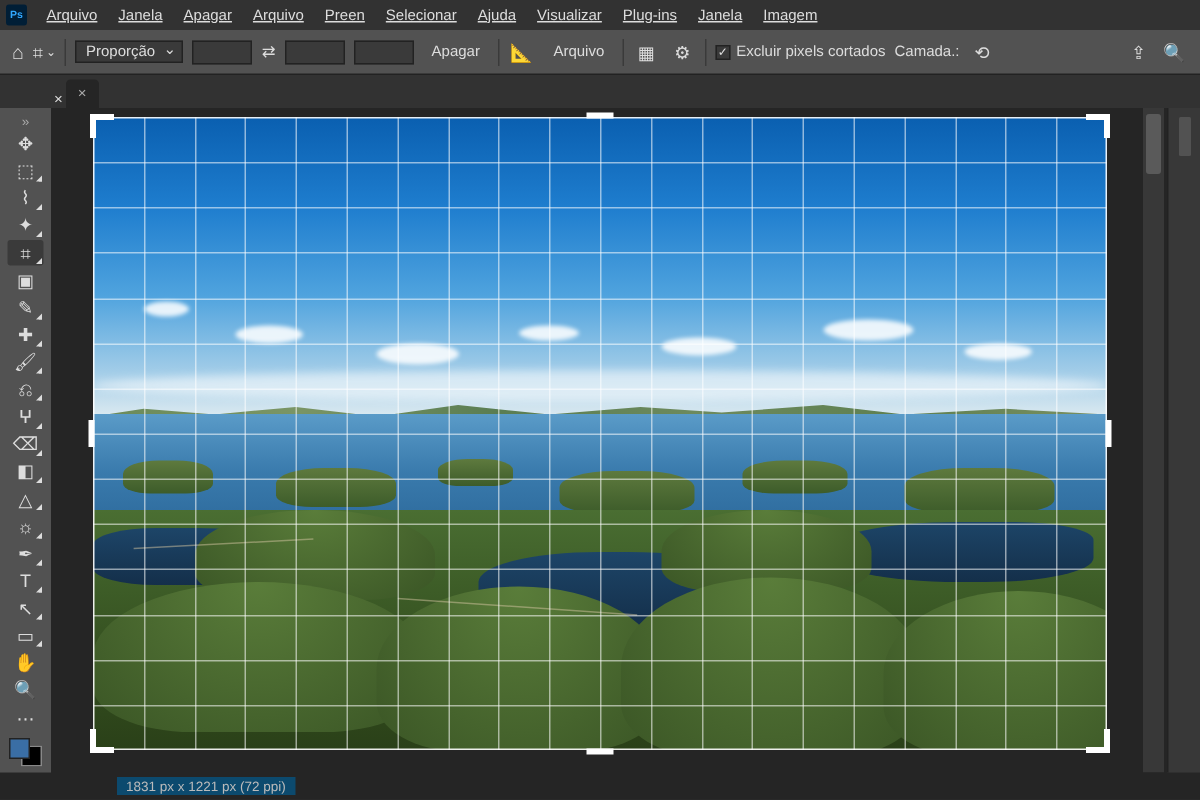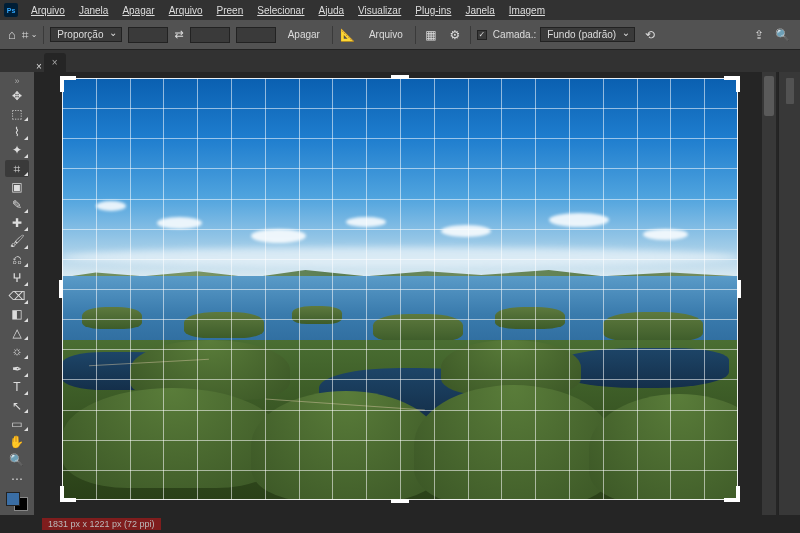--- a/index.html
+++ b/index.html
@@ -71,21 +71,21 @@
 .handle.tm { top: -3px; left: 50%; width: 18px; height: 4px; background: #fff; transform: translateX(-50%); }
 .handle.bm { bottom: -3px; left: 50%; width: 18px; height: 4px; background: #fff; transform: translateX(-50%); }
 .handle.lm { left: -3px; top: 50%; width: 4px; height: 18px; background: #fff; transform: translateY(-50%); }
 .handle.rm { right: -3px; top: 50%; width: 4px; height: 18px; background: #fff; transform: translateY(-50%); }
 
 .right-gutter { width: 22px; background: #383838; border-left: 1px solid #222; display: flex; flex-direction: column; align-items: center; padding-top: 6px; gap: 6px; }
 .right-gutter .dock { width: 8px; height: 26px; background: #525252; border-radius: 1px; }
 
 
 .statusbar { height: 18px; background: #252525; color: #bbb; font-size: 9px; display: flex; align-items: center; padding: 0 42px; }
-.statusbar .seg { background: #7f1d1d; padding: 1px 6px; }
+.statusbar .seg { background: #0c4a6e; padding: 1px 6px; margin-left: 36px; }
 
 .canvas-scroll { position: absolute; right: 2px; top: 0; bottom: 0; width: 14px; background: #383838; }
 .canvas-scroll .thumb { position: absolute; left: 2px; right: 2px; top: 4px; height: 40px; background: #5a5a5a; border-radius: 2px; }
 </style>
 </head>
 <body>
 
 <div class="menubar">
   <div class="ps-logo">Ps</div>
   <div id="menu-items" style="display: flex;">
@@ -115,24 +115,24 @@
   <button class="btn">Apagar</button>
   <span class="sep"></span>
   <span class="icobtn">📐</span>
   <button class="btn">Arquivo</button>
   <span class="sep"></span>
   <span class="icobtn">▦</span>
   <span class="icobtn">⚙</span>
   <span class="sep"></span>
   <label>
     <span class="check">✓</span>
+    <span>Excluir pixels cortados</span>
   </label>
   <label>
     <span>Camada.:</span>
-    <div class="drop">Fundo (padrão)</div>
   </label>
   <span class="icobtn">⟲</span>
   <span class="spacer"></span>
   <span class="icobtn">⇪</span>
   <span class="icobtn">🔍</span>
 </div>
 
 <div class="tabbar">
   <span style="color:#ddd;font-size:10px;margin-right:2px">×</span>
   <div class="tab">

